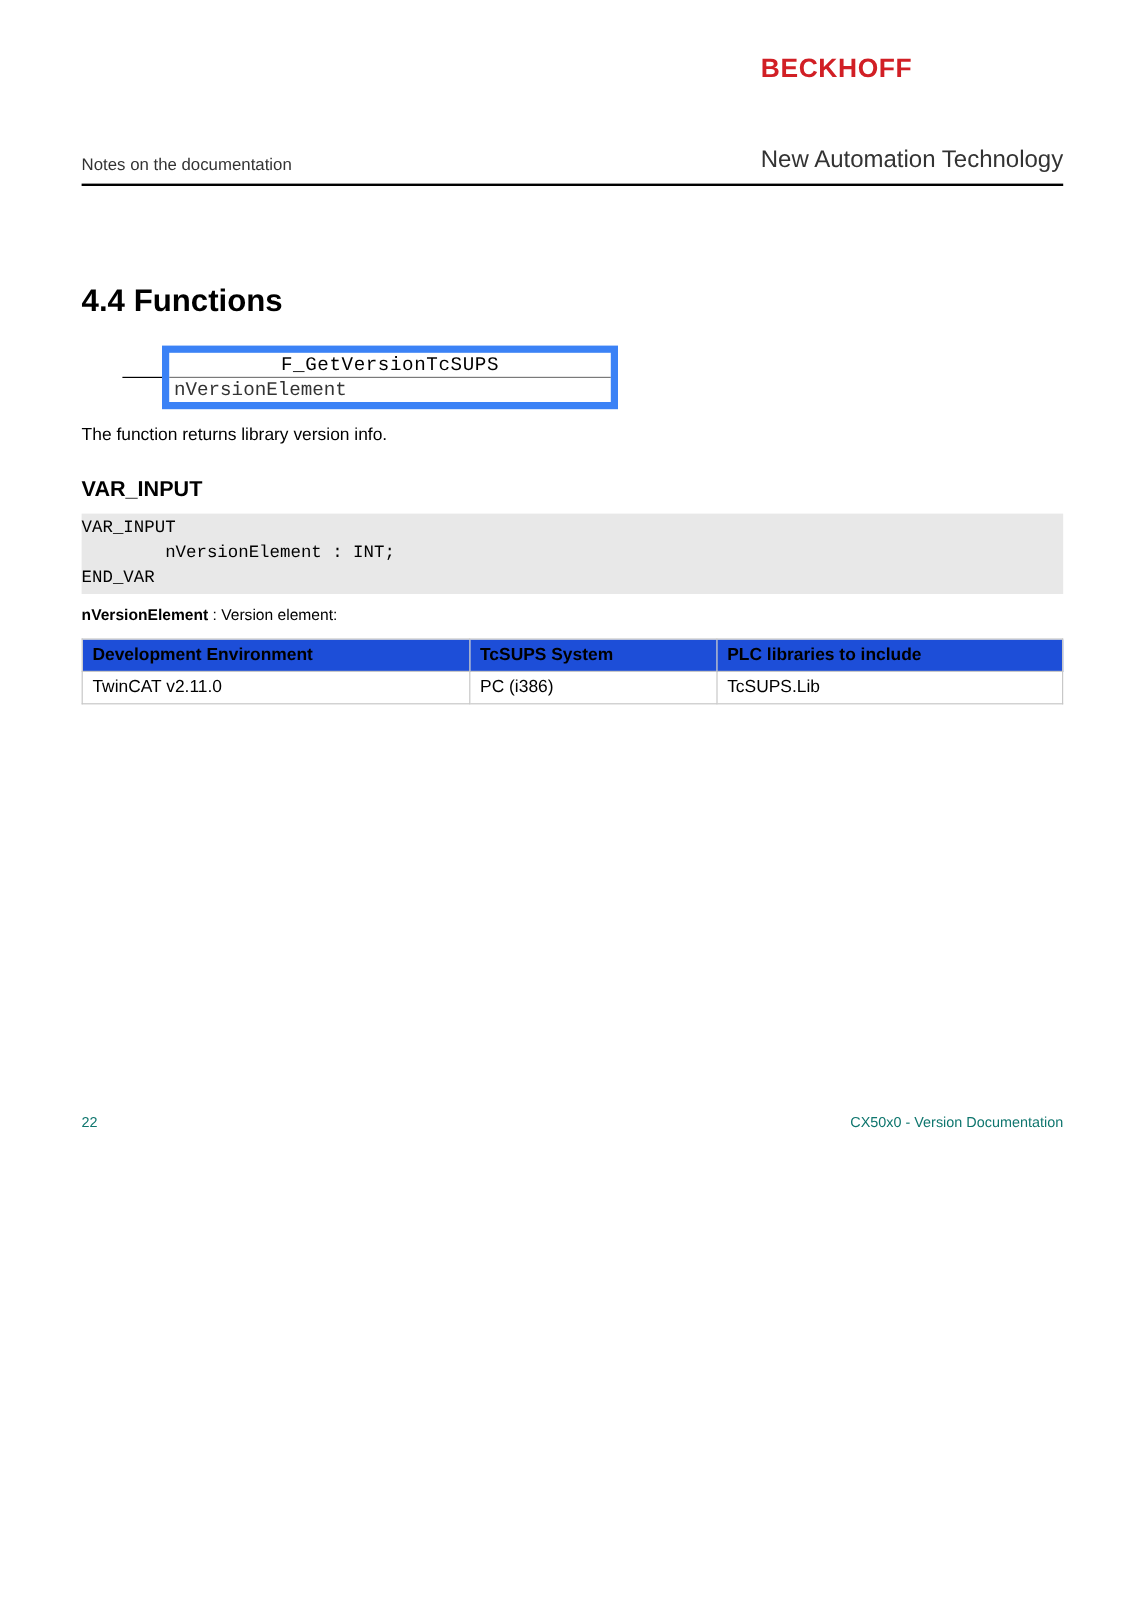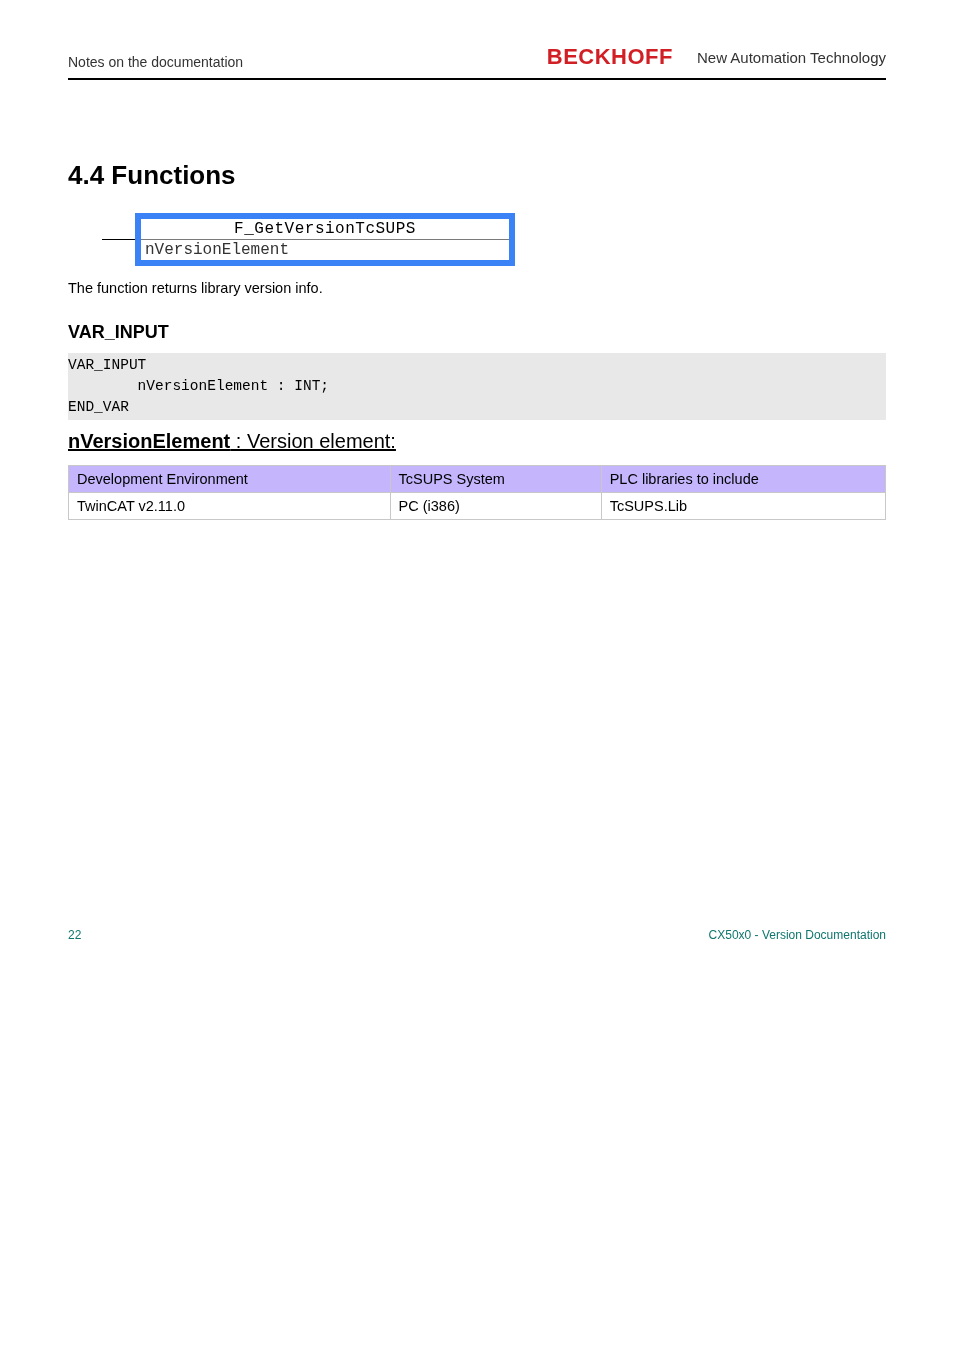--- a/index.html
+++ b/index.html
@@ -1,42 +1,42 @@
 <!DOCTYPE html>
 <html><head>
 <meta charset="utf-8">
 <style>
   * { margin: 0; padding: 0; box-sizing: border-box; }
   html, body { width: 954px; height: 1350px; background: #fff; font-family: Arial, Helvetica, sans-serif; color: #000; }
   .page { width: 954px; height: 982px; position: relative; padding: 44px 68px 40px 68px; }
   .running-head { display: flex; justify-content: space-between; align-items: flex-end; font-size: 14px; padding-bottom: 6px; }
   .running-head .left { color: #333; }
-  .brand-wrap { display: flex; align-items: center; gap: 24px; }
+  .brand-wrap { display: flex; align-items: flex-start; gap: 4px; flex-direction: column; }
   .brand-name { font-family: Verdana, Arial, sans-serif; font-weight: 900; color: #d11f25; font-size: 22px; letter-spacing: 0.5px; }
-  .brand-tag { font-family: Verdana, Arial, sans-serif; color: #333; font-size: 15px; }
+  .brand-tag { font-family: Verdana, Arial, sans-serif; color: #333; font-size: 20px; margin-top: 48px; }
   .hr-top { border: none; border-top: 2px solid #000; margin-top: 2px; }
   .content { margin-top: 80px; }
   .h2 { font-size: 26px; font-weight: bold; margin-bottom: 22px; }
   .h3 { font-size: 22px; font-weight: bold; margin-bottom: 18px; }
   .fn-img-wrap { margin-left: 34px; margin-bottom: 14px; }
   .fn-box { border: 6px solid #3b82f6; width: 380px; font-family: "Courier New", monospace; font-size: 16px; }
   .fn-title { text-align: center; padding: 1px 0; letter-spacing: 0.5px; }
   .fn-divider { border-top: 1px solid #7a7a7a; }
   .fn-row { display: flex; align-items: center; }
   .fn-port-line { width: 34px; height: 1px; background: #000; margin-right: -1px; }
   .fn-port-text { padding: 1px 4px; color: #333; }
   .body-text { font-size: 14.5px; margin-bottom: 26px; }
   .h4 { font-size: 18px; font-weight: bold; margin-bottom: 10px; }
   .code-block { background: #e8e8e8; font-family: "Courier New", monospace; font-size: 14.5px; padding: 2px 0 2px 0; line-height: 1.45; white-space: pre; margin-bottom: 10px; }
-  .para { font-size: 20px; margin-bottom: 10px; text-decoration: underline; }
+  .para { font-size: 13px; margin-bottom: 10px; }
   ul.bullets { list-style: disc; padding-left: 64px; font-size: 14.5px; }
   ul.bullets li { padding-left: 10px; margin-bottom: 8px; }
   table.info { width: 100%; border-collapse: collapse; margin-top: 12px; font-size: 14.5px; }
   table.info th, table.info td { border: 1px solid #c8c8c8; padding: 5px 8px; text-align: left; font-weight: normal; }
-  table.info th { background: #c4b5fd; font-weight: normal; margin-top: 40px; }
+  table.info th { background: #1d4ed8; font-weight: bold; margin-top: 40px; }
   .footer { position: absolute; bottom: 40px; left: 68px; right: 68px; display: flex; justify-content: space-between; font-size: 12px; color: #0f766e; }
   .bold-inline { font-weight: bold; }
 </style>
 </head>
 <body>
 
 <div class="page">
 
   <div class="running-head">
     <div class="left">Notes on the documentation</div>

